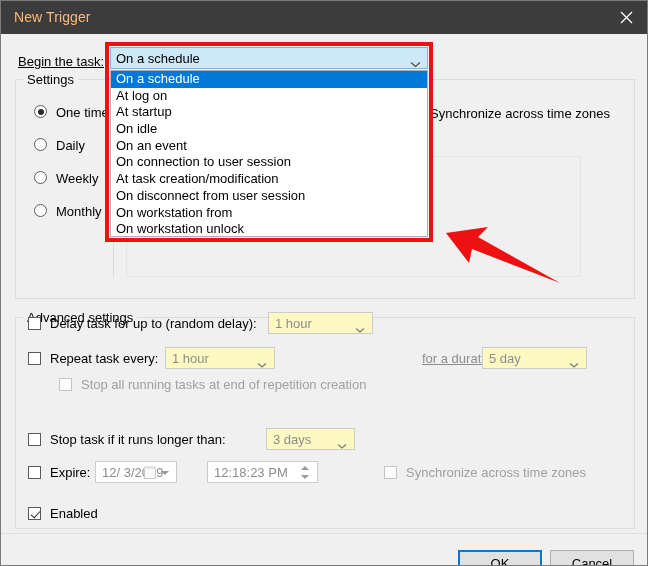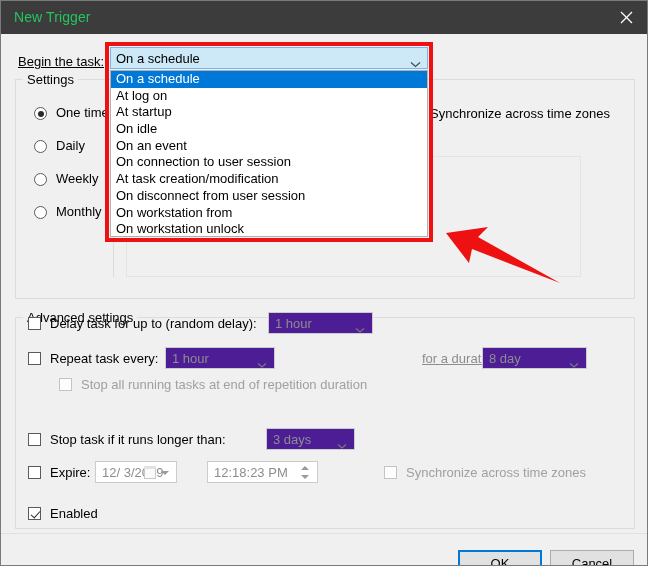--- a/index.html
+++ b/index.html
@@ -25,21 +25,21 @@
     position: absolute;
     left: 0; top: 0;
     width: 648px;
     height: 33px;
     background: #3c3c3c;
     border-bottom: 1px solid #2b2b2b;
   }
   .titlebar-text {
     position: absolute;
     left: 13px; top: 8px;
-    color: #22c55e;
+    color: #fdba74;
     font-size: 14px;
     letter-spacing: .1px;
     white-space: nowrap;
   }
   .close-btn {
     position: absolute;
     right: 0; top: 0;
     width: 46px; height: 33px;
     display: flex;
     align-items: center;
@@ -160,21 +160,21 @@
     left: 112px; top: 185px;
     width: 1px; height: 58px;
     background: #dcdcdc;
   }
 
   
   .radio-row {
     position: absolute;
     left: 33px;
     display: flex;
-    align-items: flex-end;
+    align-items: flex-start;
   }
   .radio {
     width: 13px; height: 13px;
     border-radius: 50%;
     border: 1px solid #5a5a5a;
     background: #ffffff;
     box-sizing: border-box;
     position: relative;
     flex: 0 0 auto;
   }
@@ -222,21 +222,21 @@
     color: #000;
     margin-left: 9px;
     white-space: nowrap;
   }
   .cb-row .t.dim { color: #a0a0a0; }
 
   
   .scombo {
     position: absolute;
     height: 22px;
-    background: #4c1d95;
+    background: #fef9c3;
     border: 1px solid #cccccc;
     box-sizing: border-box;
   }
   .scombo .v {
     position: absolute;
     left: 6px; top: 3px;
     font-size: 13px;
     color: #8d8d8d;
     white-space: nowrap;
   }
@@ -403,31 +403,31 @@
     <div class="scombo" style="left:164px; top:313px; width:110px;">
       <span class="v">1 hour</span>
       <span class="chev">
         <svg width="10" height="7" viewBox="0 0 10 7">
             <path d="M1 1.5 L5 5 L9 1.5" fill="none" stroke="#7a7a7a" stroke-width="1.2"></path>
           </svg>
       </span>
     </div>
     <div class="lbl dim" style="left:421px; top:317px;">for a duration of:</div>
     <div class="scombo" style="left:481px; top:313px; width:105px;">
-      <span class="v">8 day</span>
+      <span class="v">5 day</span>
       <span class="chev">
         <svg width="10" height="7" viewBox="0 0 10 7">
             <path d="M1 1.5 L5 5 L9 1.5" fill="none" stroke="#7a7a7a" stroke-width="1.2"></path>
           </svg>
       </span>
     </div>
 
     <div class="cb-row" style="left:58px; top:343px;">
       <span class="cb dis"></span>
-      <span class="t dim">Stop all running tasks at end of repetition duration</span>
+      <span class="t dim">Stop all running tasks at end of repetition creation</span>
     </div>
 
     <div class="cb-row" style="left:27px; top:398px;">
       <span class="cb"></span>
       <span class="t">Stop task if it runs longer than:</span>
     </div>
     <div class="scombo" style="left:265px; top:394px; width:89px;">
       <span class="v">3 days</span>
       <span class="chev">
         <svg width="10" height="7" viewBox="0 0 10 7">

